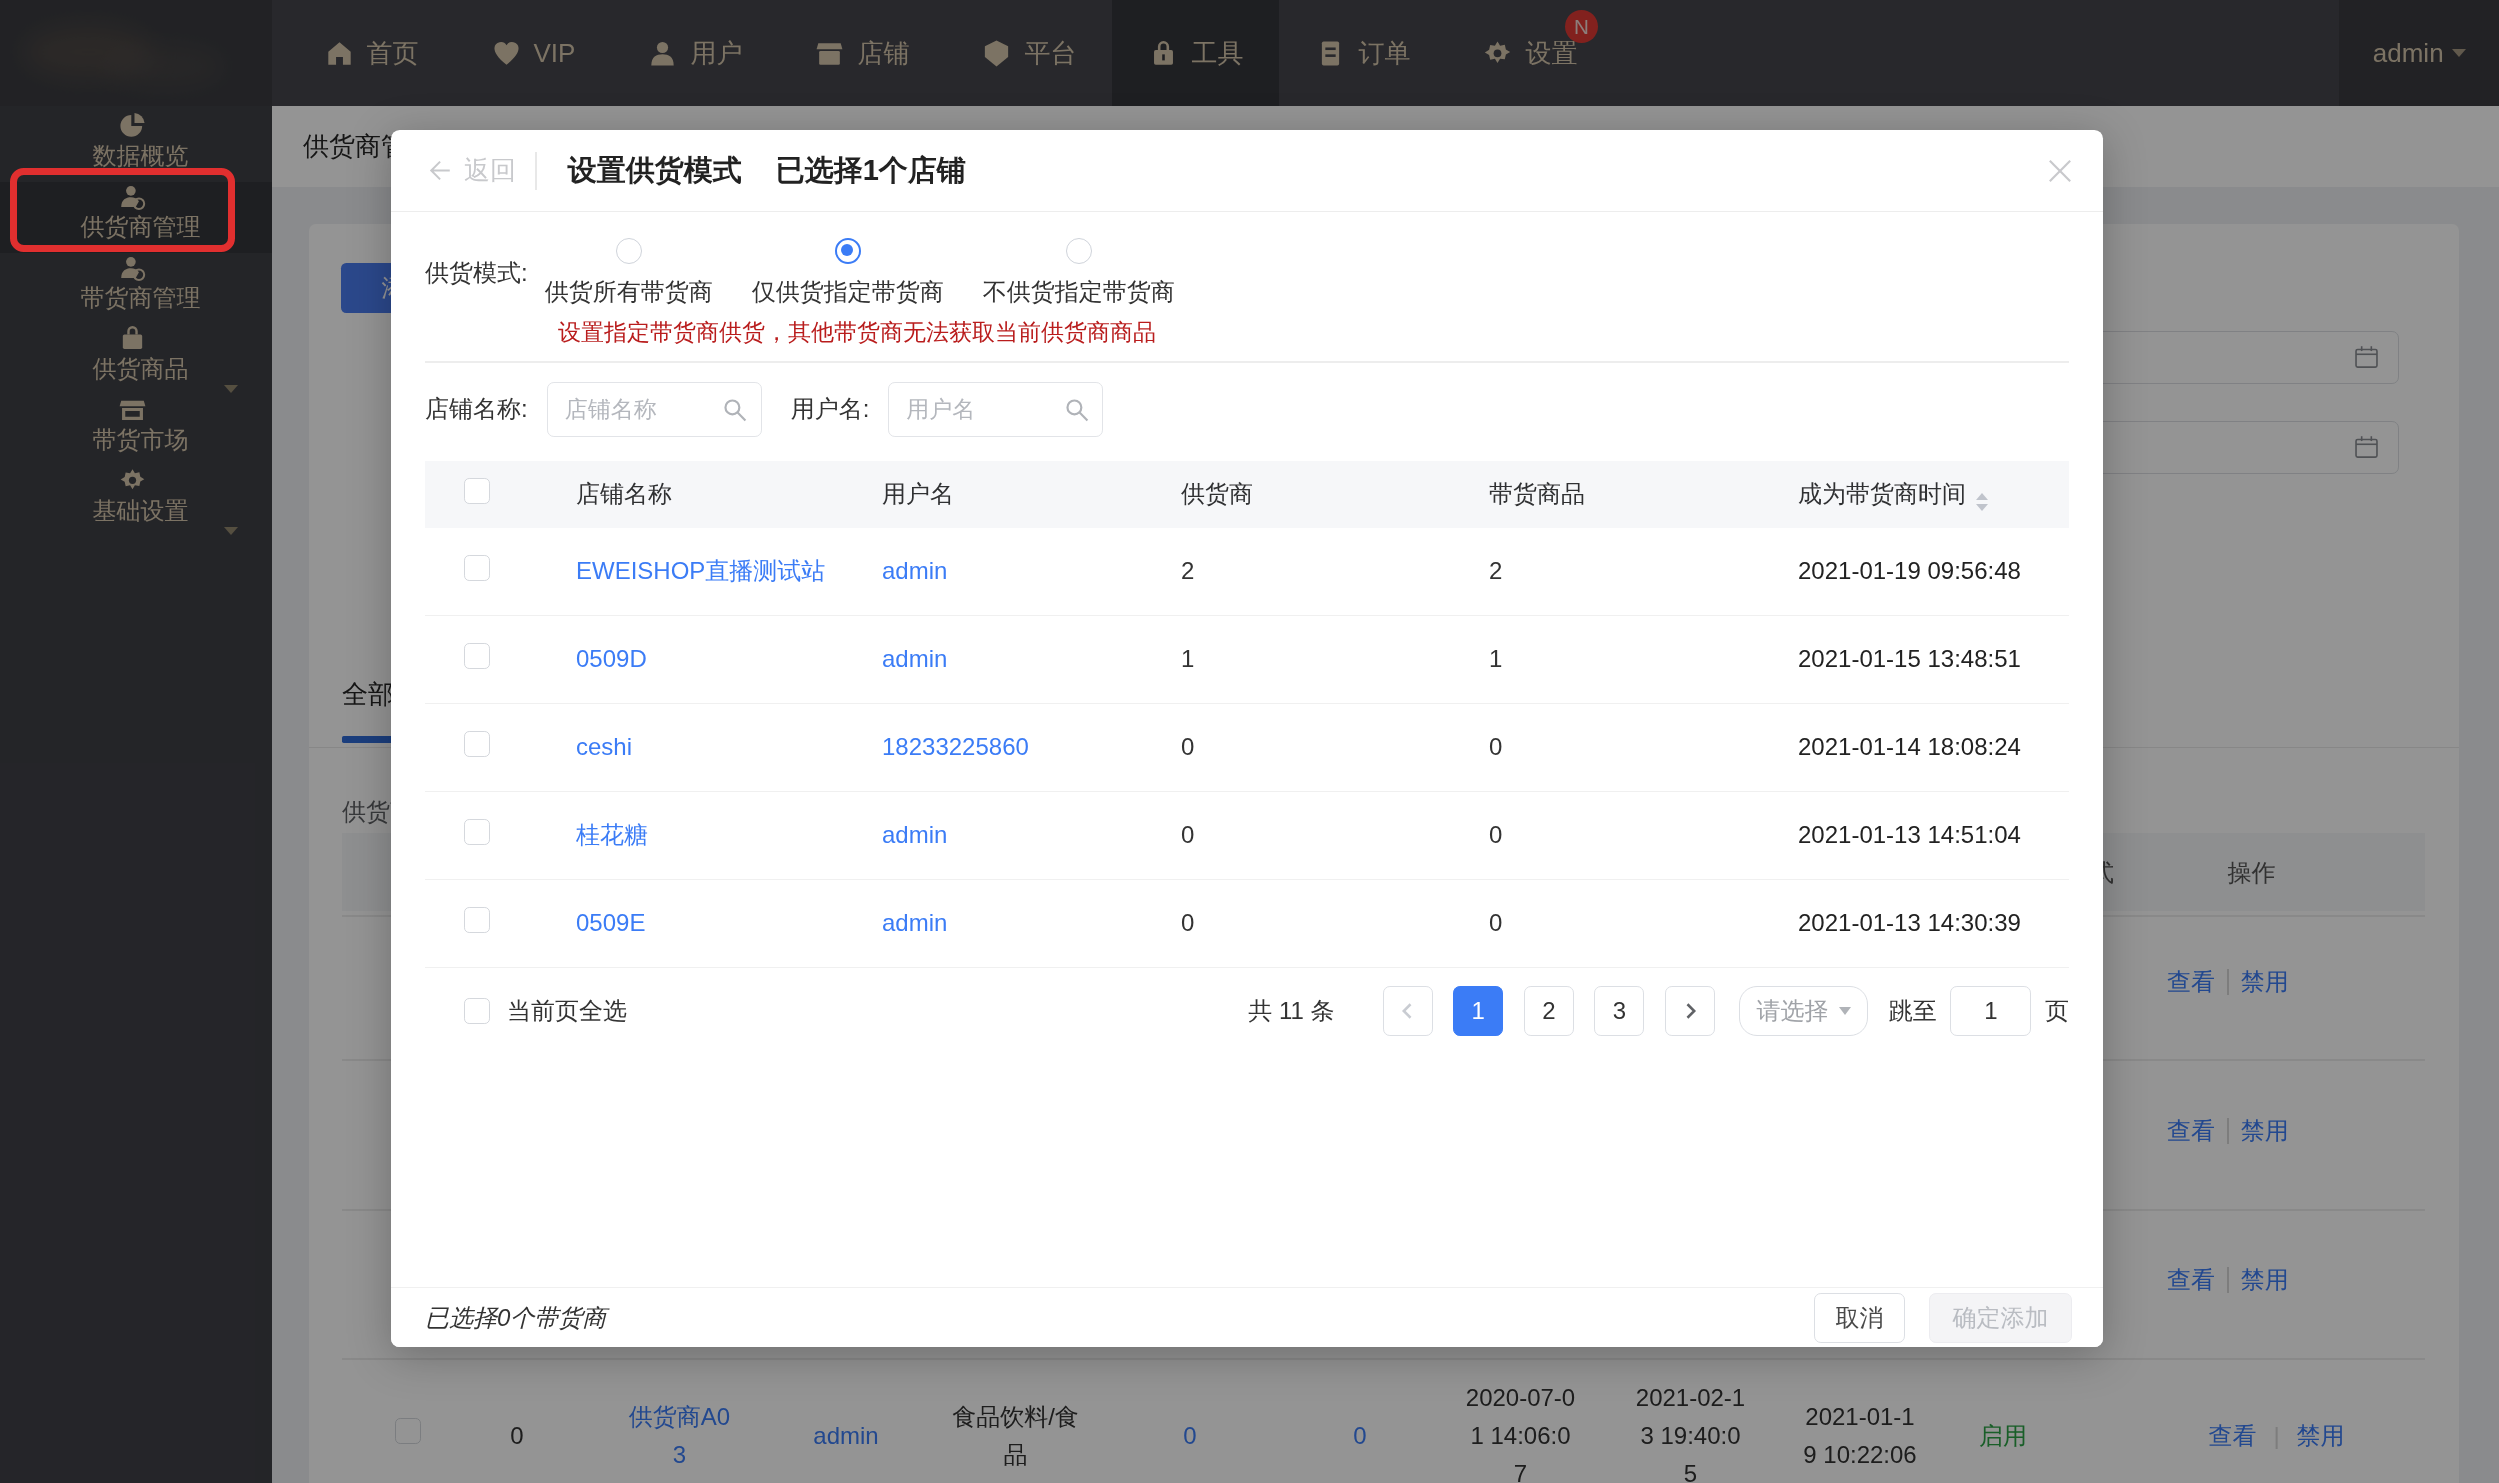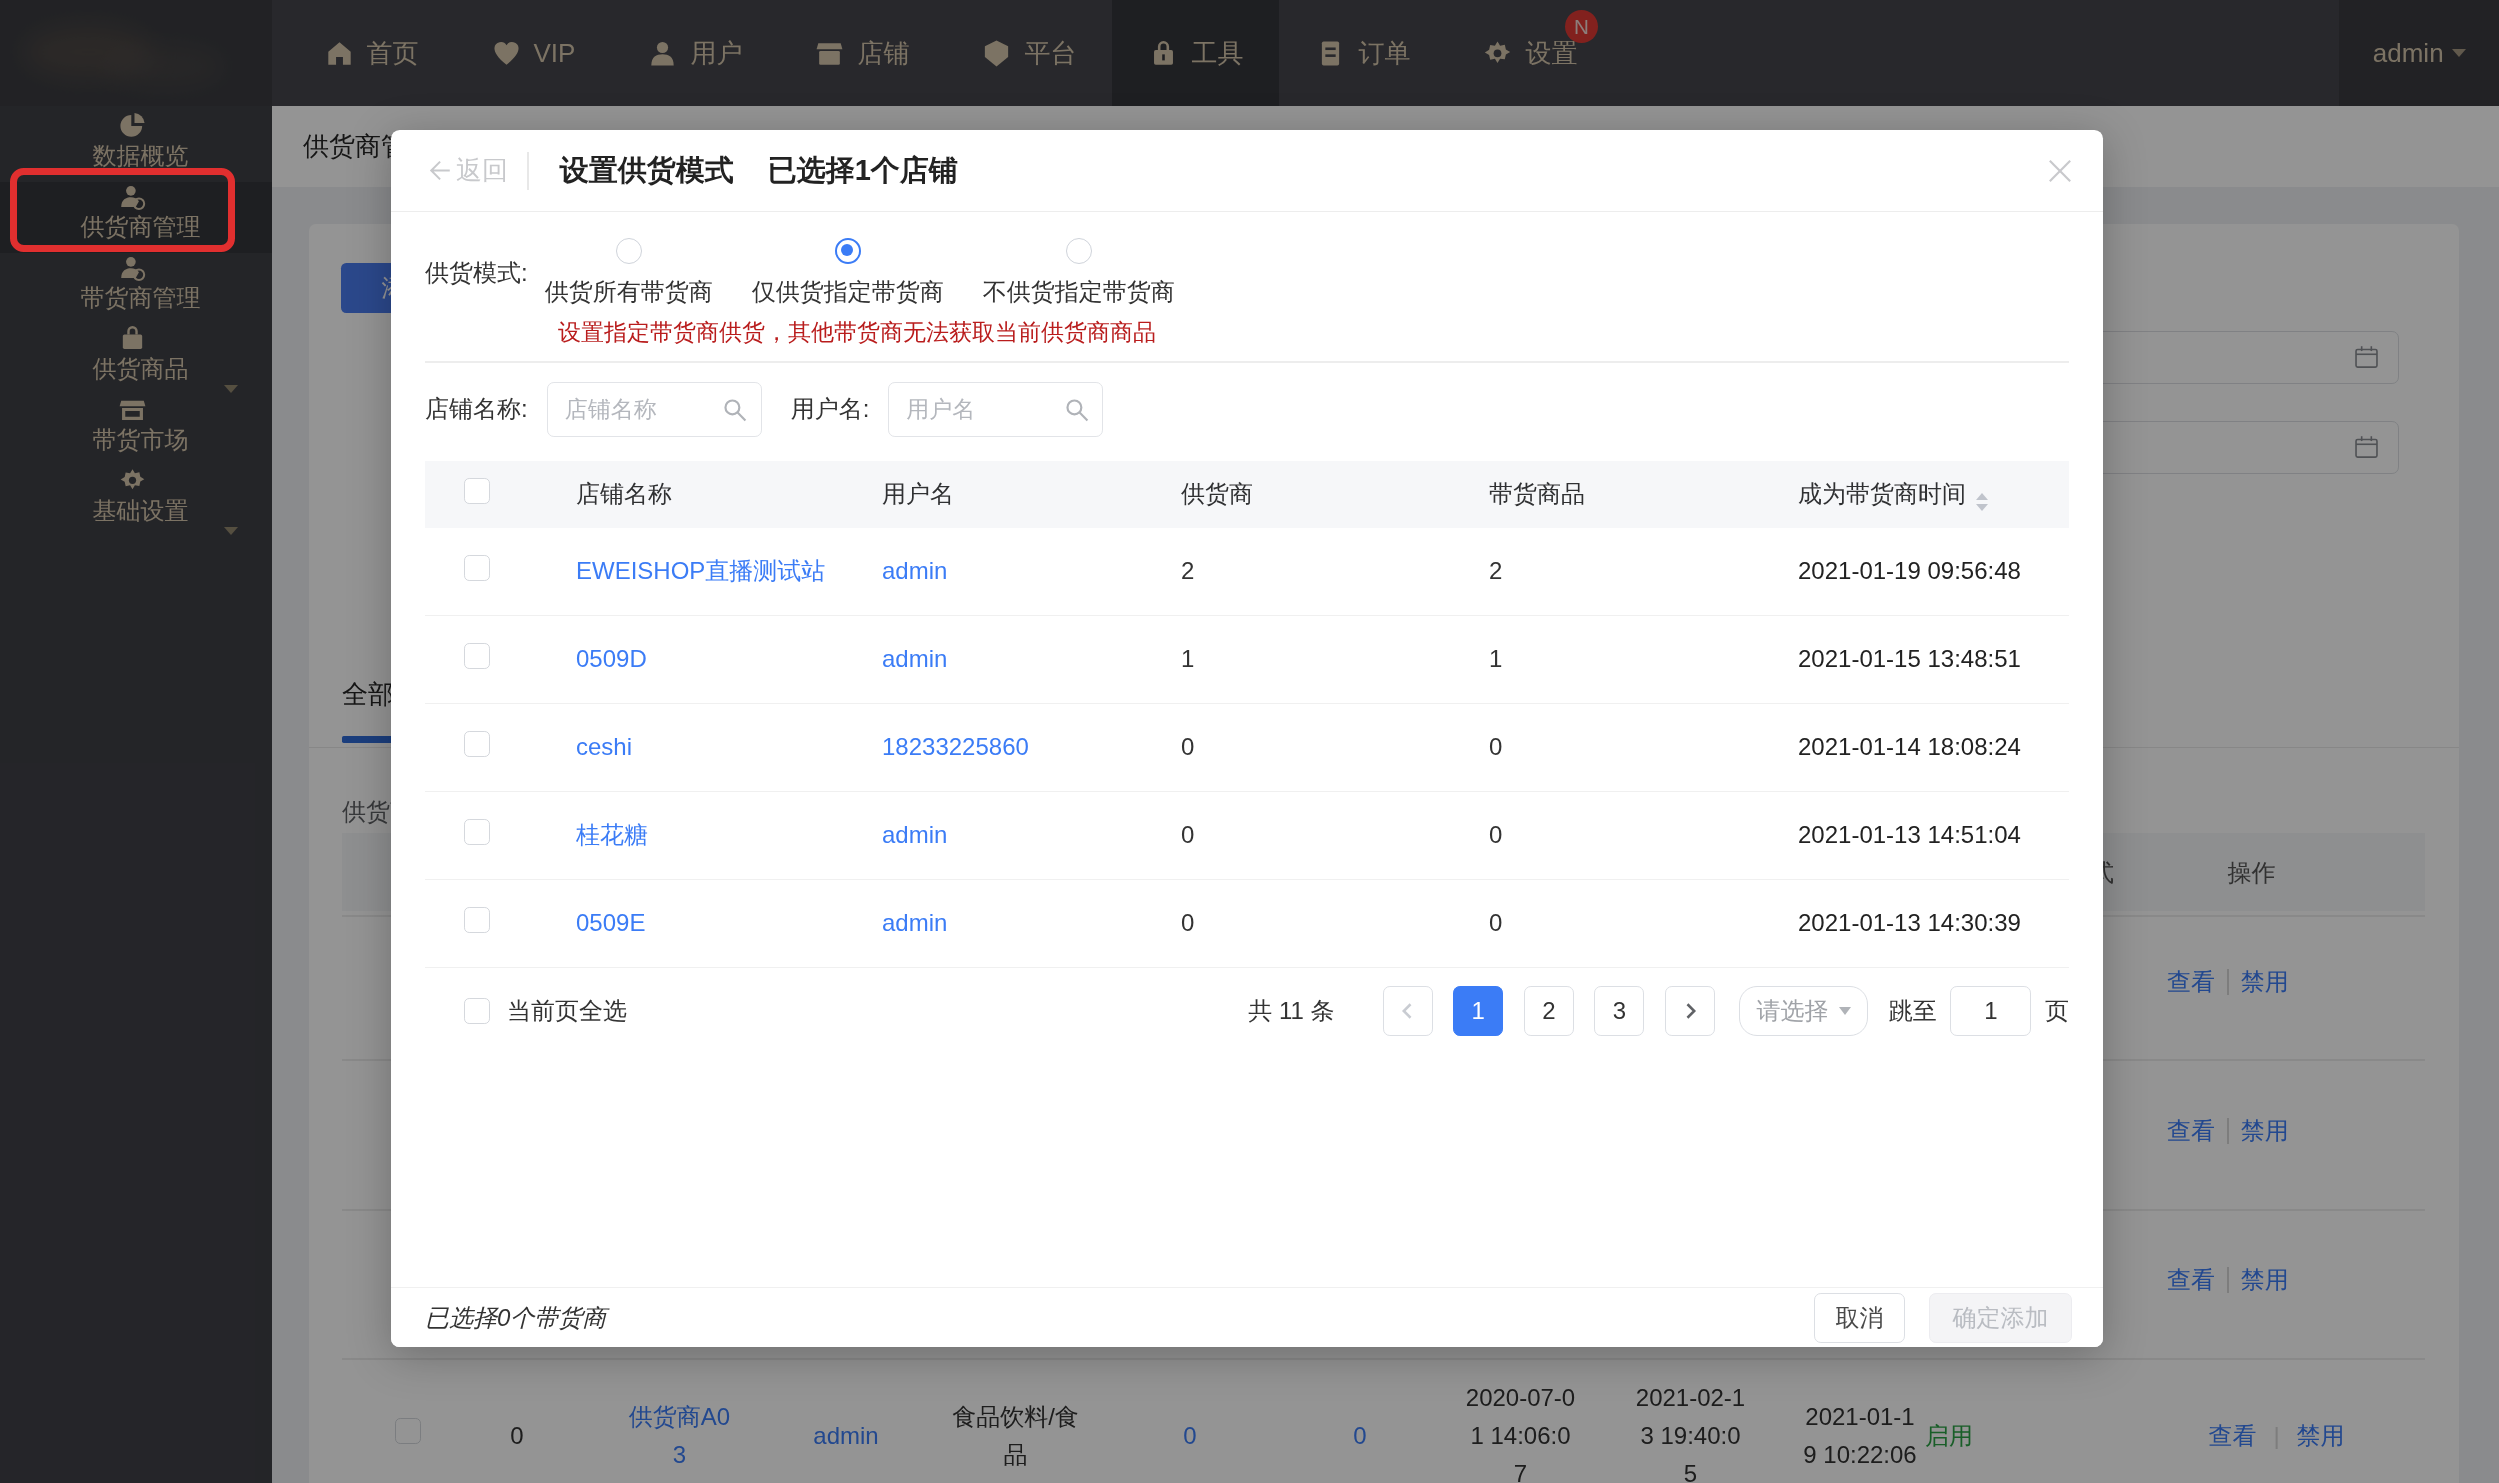--- a/index.html
+++ b/index.html
@@ -52,21 +52,21 @@
   .bg-green { color:#2ba245; cursor:pointer; }
   .checkbox { display:inline-block; width:26px; height:26px; border:1.7px solid #d5d8dd; border-radius:5.2px; background:#fff; cursor:pointer; }
 
   
   .overlay { position:absolute; inset:0; background:rgba(0,0,0,0.42); z-index:2; }
   .annotation-box { position:absolute; left:10.3px; top:168px; width:225px; height:84px; border:7.7px solid #e12f2f; border-radius:13.7px; z-index:4; pointer-events:none; }
 
   
   .modal { position:absolute; left:391px; top:130px; width:1712px; height:1217px; background:#fff; border-radius:8.6px; box-shadow:0 8.6px 43px rgba(0,0,0,.25); z-index:3; overflow:hidden; }
   .m-header { height:82px; border-bottom:1.7px solid #ededed; display:flex; align-items:center; padding:0 33px; position:relative; }
-  .m-back { display:flex; align-items:center; gap:3px; color:#c8c9cc; font-size:26px; cursor:pointer;text-align:right; }
+  .m-back { display:flex; align-items:center; gap:11px; color:#c8c9cc; font-size:26px; cursor:pointer;text-align:right; }
   .m-back svg { width:29px; height:29px; stroke:#c8c9cc; stroke-width:2.5; fill:none; }
   .m-hdiv { width:1.7px; height:38px; background:#e8e8e8; margin:0 31px 0 19px; }
   .m-title { font-size:29px; font-weight:700; color:#222; }
   .m-subtitle { font-size:29px; font-weight:700; color:#222; margin-left:34px; }
   .m-close { position:absolute; right:26px; top:24px; width:34px; height:34px; cursor:pointer; }
   .m-close svg { width:34px; height:34px; stroke:#c8c9cc; stroke-width:2.5; }
   .m-body { padding:0 34px; }
   .radio-row { margin-top:26px; display:flex; align-items:center; }
   .radio-row .lab { color:#333; margin-right:17px; }
   .radio-group { display:flex; align-items:center; gap:12px; margin-right:39px; cursor:pointer;flex-direction:column; }
@@ -290,21 +290,21 @@
         <span class="bg-cell" style="left:82px;width:34px"><span class="checkbox"></span></span>
         <span class="bg-cell" style="left:191px;width:34px">0</span>
         <span class="bg-cell bg-link" style="left:318px;width:105px">供货商A03</span>
         <span class="bg-cell bg-link" style="left:494px;width:86px">admin</span>
         <span class="bg-cell" style="left:642px;width:129px">食品饮料/食品</span>
         <span class="bg-cell bg-link" style="left:864px;width:34px">0</span>
         <span class="bg-cell bg-link" style="left:1034px;width:34px">0</span>
         <span class="bg-cell" style="left:1155px;width:113px">2020-07-01 14:06:07</span>
         <span class="bg-cell" style="left:1325px;width:113px">2021-02-13 19:40:05</span>
         <span class="bg-cell" style="left:1492px;width:118px">2021-01-19 10:22:06</span>
-        <span class="bg-cell bg-green" style="left:1614px;width:52px">启用</span>
+        <span class="bg-cell bg-green" style="left:1668px;width:52px">启用</span>
         <span class="bg-cell" style="left:1890px;width:155px">
           <span class="bg-link">查看</span>
           <span style="color:#d8d8d8;padding:0 10.3px">|</span>
           <span class="bg-link">禁用</span>
         </span>
       </div>
     </div>
   </div>
 
   <div class="overlay"></div>

